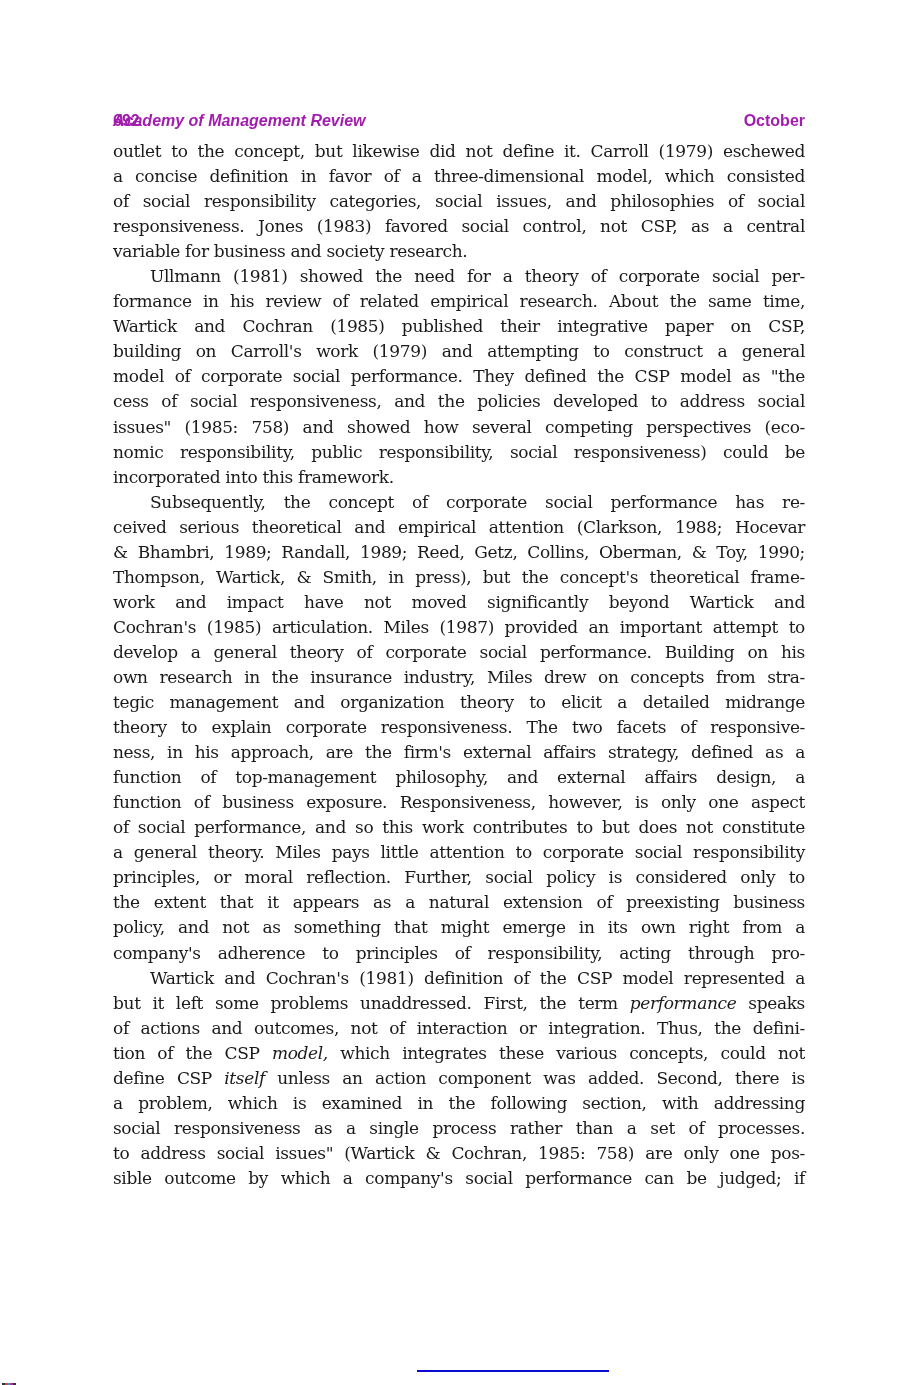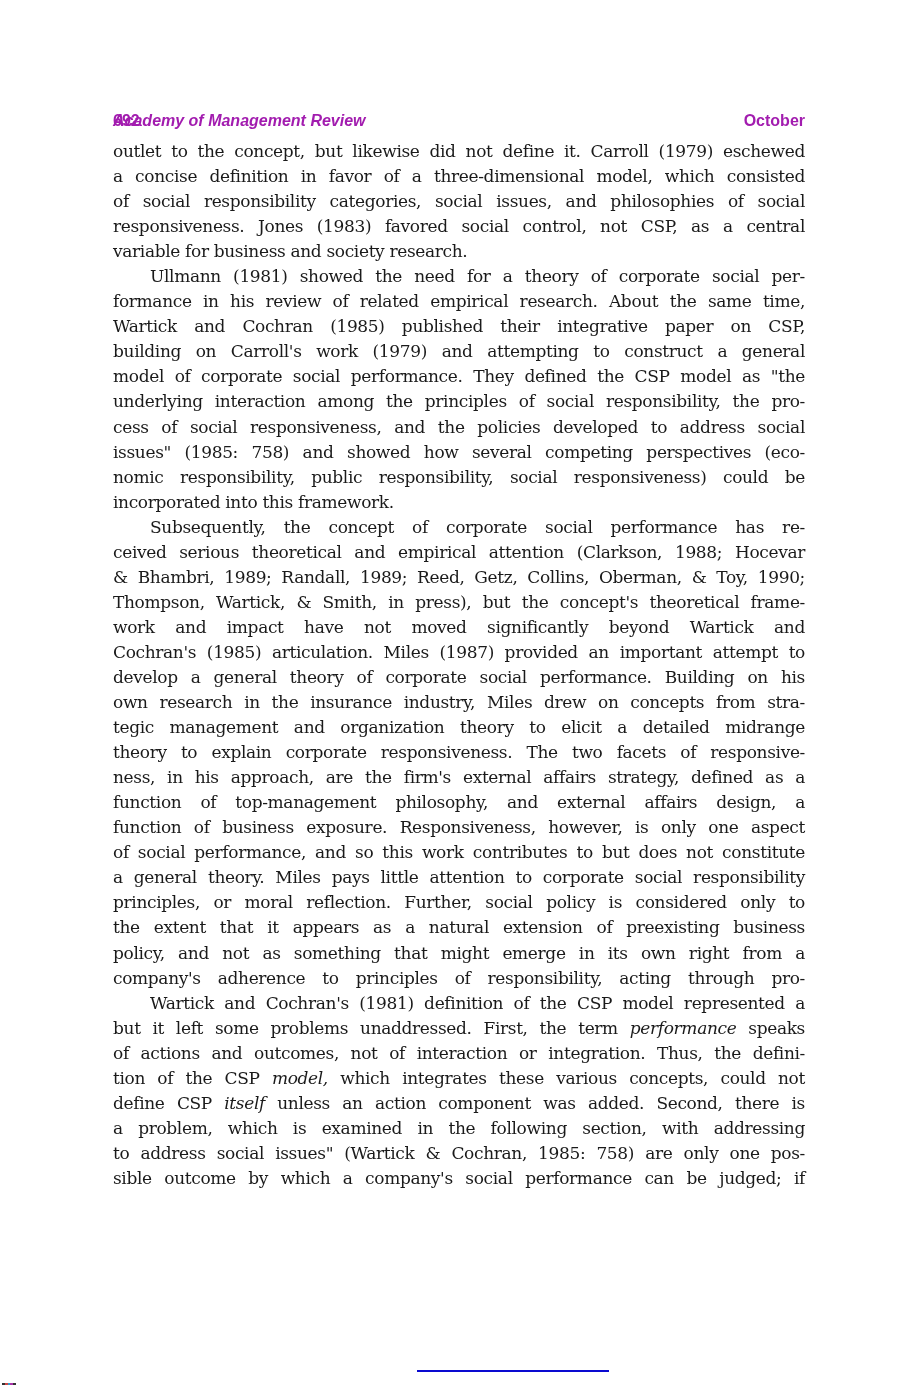--- a/index.html
+++ b/index.html
@@ -31,21 +31,20 @@
     <div class="line">outlet to the concept, but likewise did not define it. Carroll (1979) eschewed</div>
     <div class="line">a concise definition in favor of a three-dimensional model, which consisted</div>
     <div class="line">of social responsibility categories, social issues, and philosophies of social</div>
     <div class="line">responsiveness. Jones (1983) favored social control, not CSP, as a central</div>
     <div class="line last">variable for business and society research.</div>
     <div class="line indent">Ullmann (1981) showed the need for a theory of corporate social per-</div>
     <div class="line">formance in his review of related empirical research. About the same time,</div>
     <div class="line">Wartick and Cochran (1985) published their integrative paper on CSP,</div>
     <div class="line">building on Carroll's work (1979) and attempting to construct a general</div>
     <div class="line">model of corporate social performance. They defined the CSP model as "the</div>
-    <div class="line">underlying interaction among the principles of social responsibility, the pro-</div>
     <div class="line">cess of social responsiveness, and the policies developed to address social</div>
     <div class="line">issues" (1985: 758) and showed how several competing perspectives (eco-</div>
     <div class="line">nomic responsibility, public responsibility, social responsiveness) could be</div>
     <div class="line last">incorporated into this framework.</div>
     <div class="line indent">Subsequently, the concept of corporate social performance has re-</div>
     <div class="line">ceived serious theoretical and empirical attention (Clarkson, 1988; Hocevar</div>
     <div class="line">&amp; Bhambri, 1989; Randall, 1989; Reed, Getz, Collins, Oberman, &amp; Toy, 1990;</div>
     <div class="line">Thompson, Wartick, &amp; Smith, in press), but the concept's theoretical frame-</div>
     <div class="line">work and impact have not moved significantly beyond Wartick and</div>
     <div class="line">Cochran's (1985) articulation. Miles (1987) provided an important attempt to</div>
@@ -61,18 +60,19 @@
     <div class="line">principles, or moral reflection. Further, social policy is considered only to</div>
     <div class="line">the extent that it appears as a natural extension of preexisting business</div>
     <div class="line">policy, and not as something that might emerge in its own right from a</div>
     <div class="line">company's adherence to principles of responsibility, acting through pro-</div>
     <div class="line indent">Wartick and Cochran's (1981) definition of the CSP model represented a</div>
     <div class="line">but it left some problems unaddressed. First, the term <em>performance</em> speaks</div>
     <div class="line">of actions and outcomes, not of interaction or integration. Thus, the defini-</div>
     <div class="line">tion of the CSP <em>model,</em> which integrates these various concepts, could not</div>
     <div class="line">define CSP <em>itself</em> unless an action component was added. Second, there is</div>
     <div class="line">a problem, which is examined in the following section, with addressing</div>
+    <div class="line">social responsiveness as a single process rather than a set of processes.</div>
     <div class="line">to address social issues" (Wartick &amp; Cochran, 1985: 758) are only one pos-</div>
     <div class="line">sible outcome by which a company's social performance can be judged; if</div>
   </div>
 
 <div class="footer-rule"></div>
 <div class="scan-mark"></div>
 
 </body></html>

